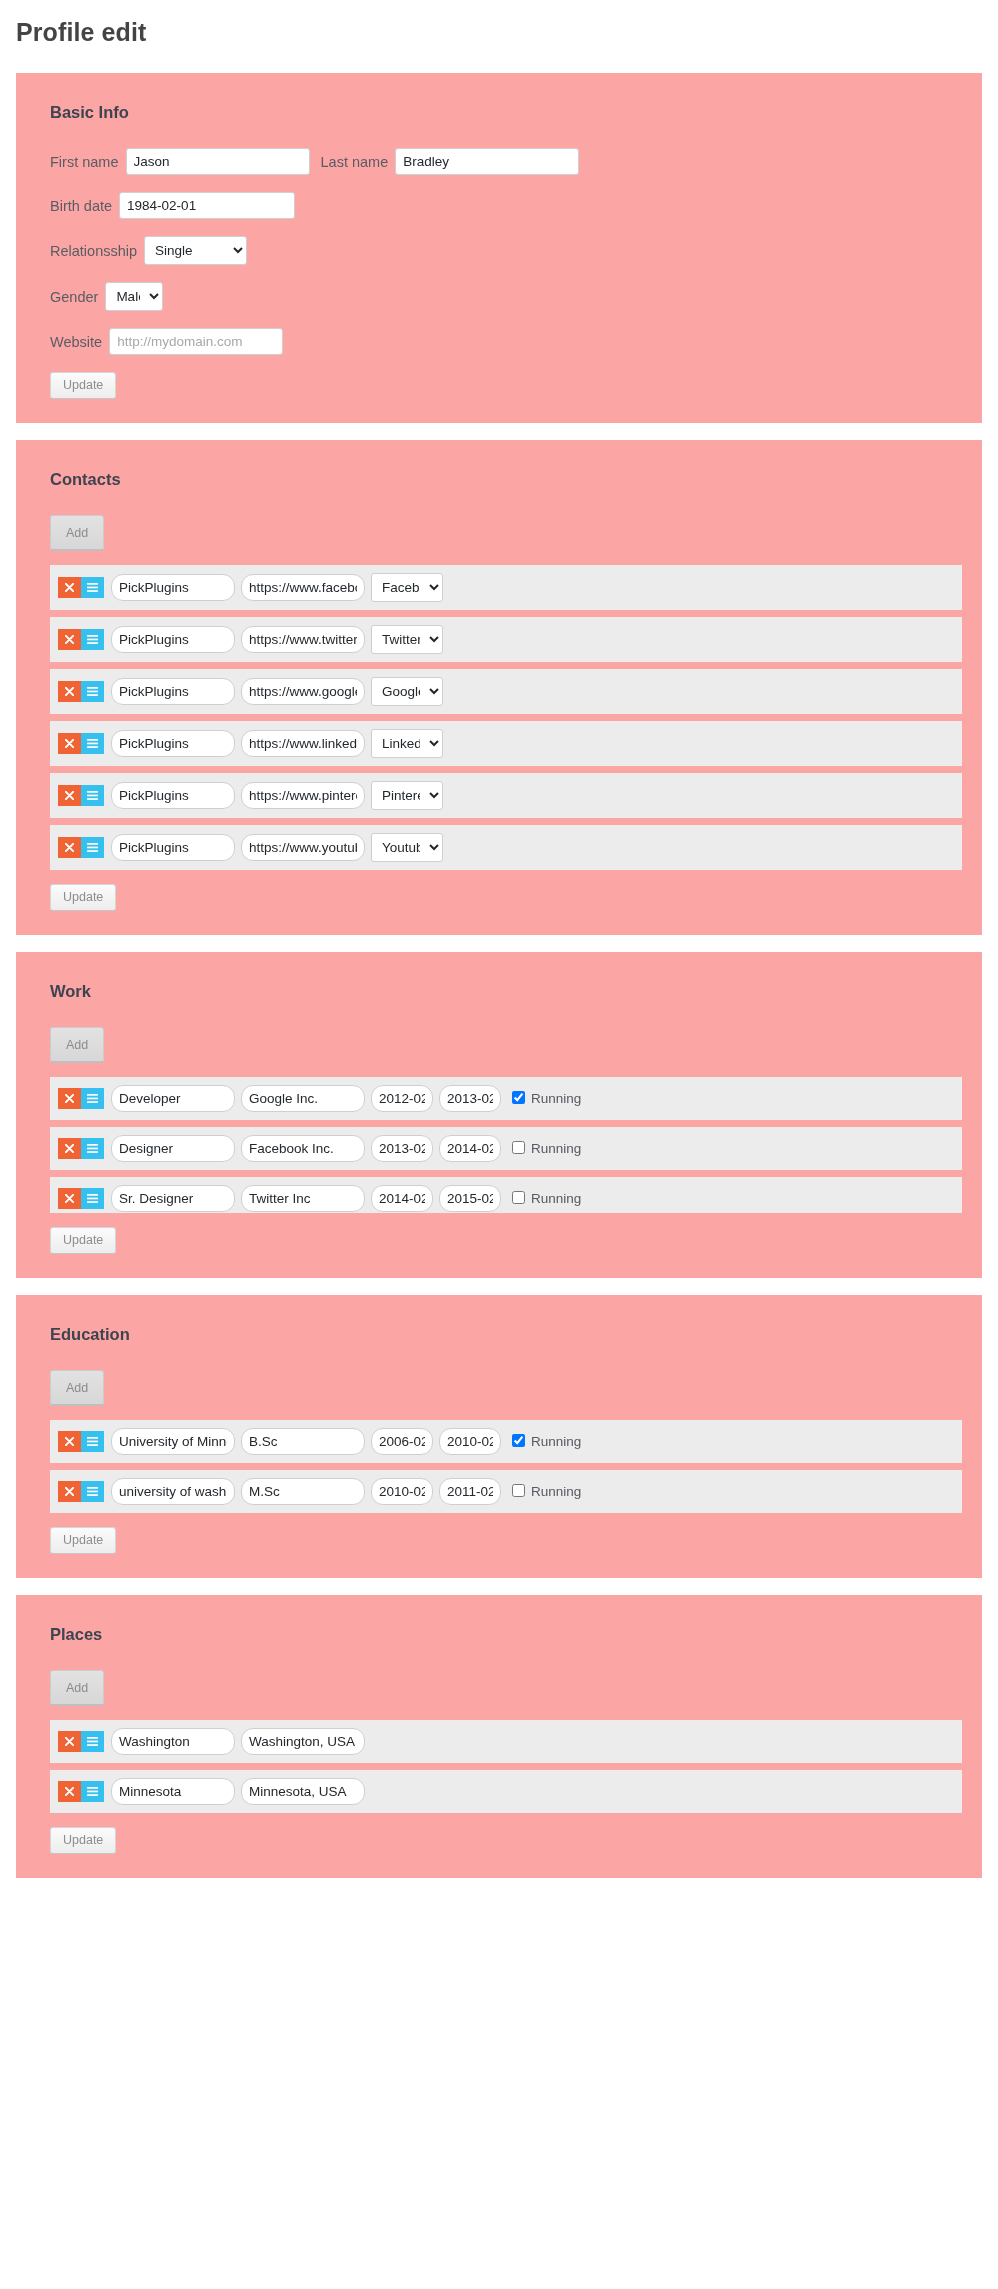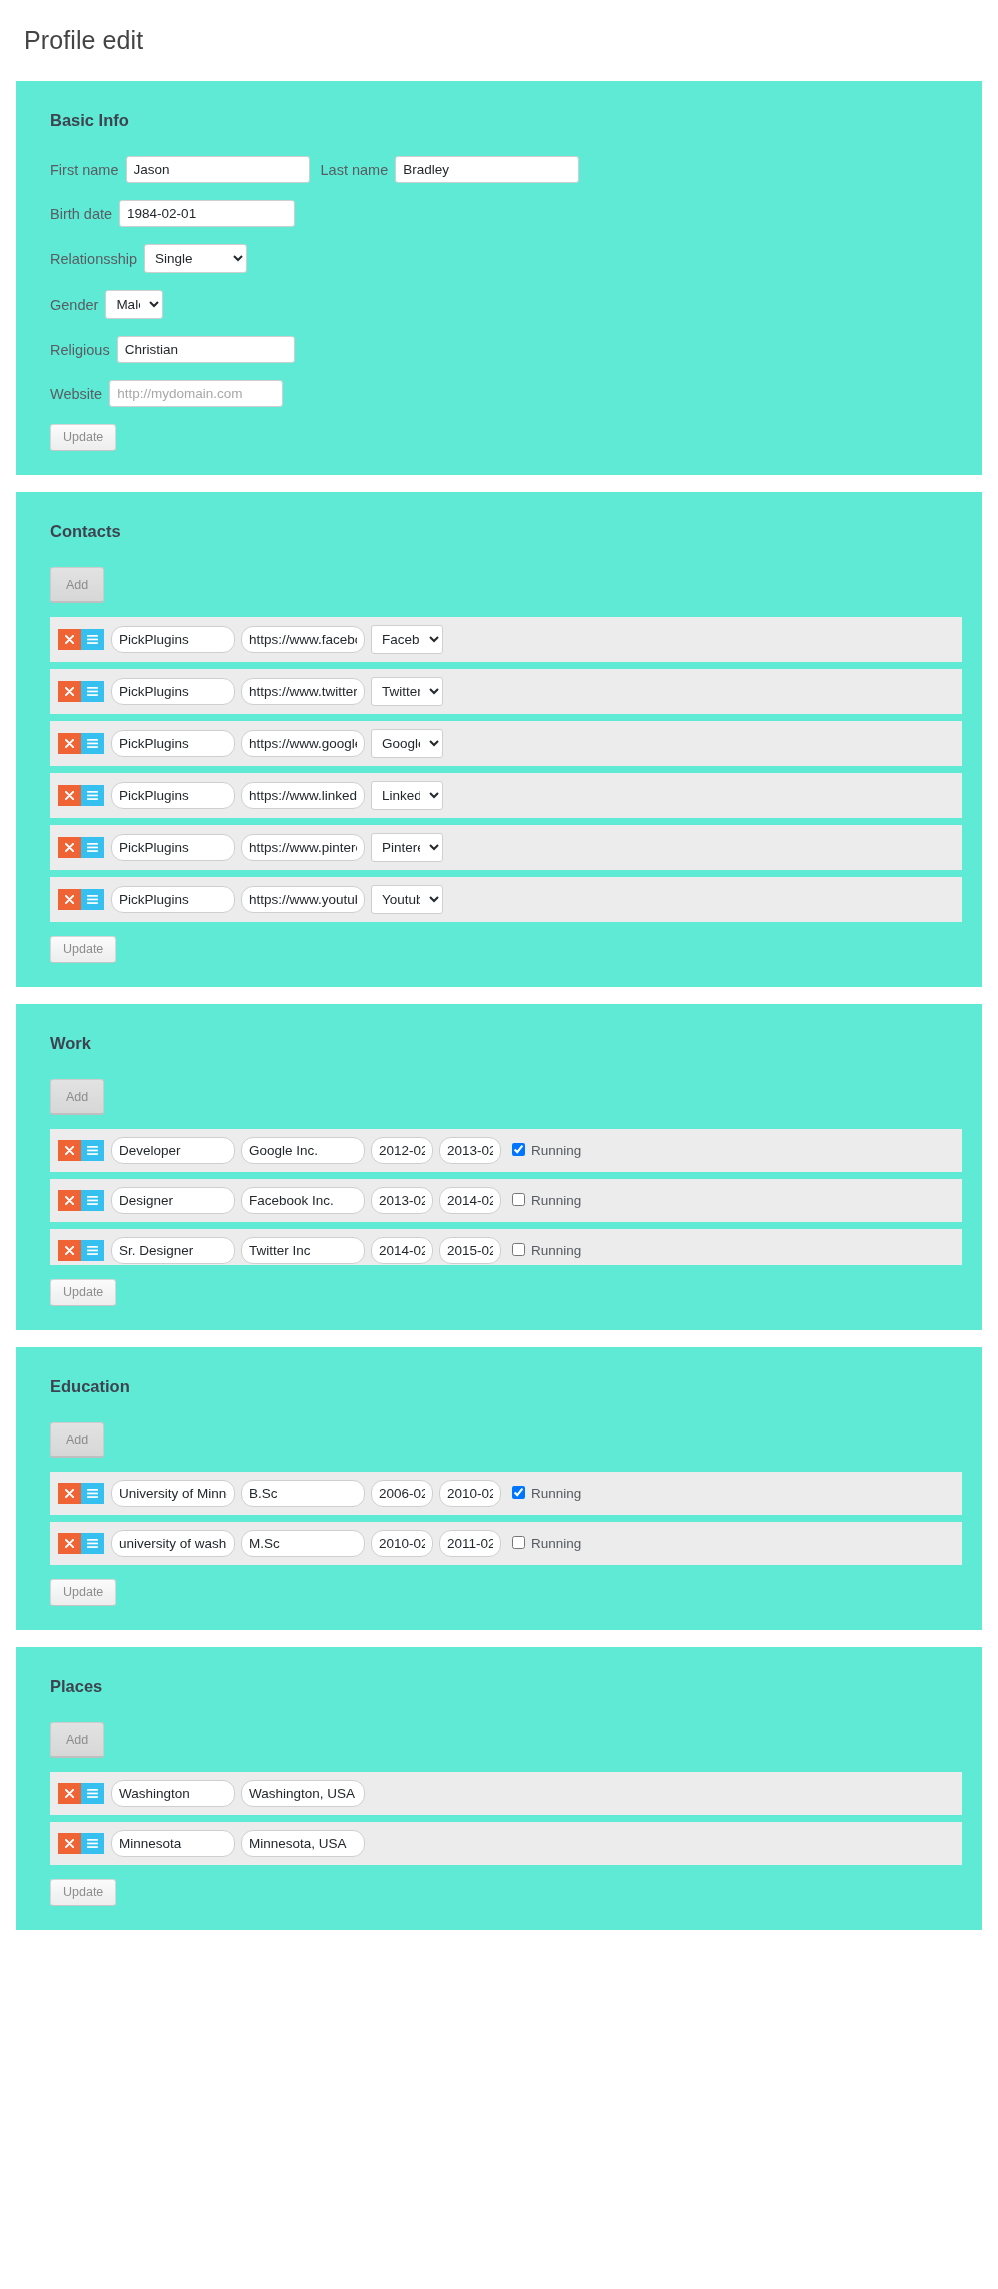--- a/index.html
+++ b/index.html
@@ -7,29 +7,29 @@
     margin: 0; padding: 0;
     background: #ffffff;
     font-family: "Liberation Sans", sans-serif;
   }
   body { width: 998px; }
 
   .page { width: 998px; padding: 0 0 60px 0; }
 
   .page-title {
     font-size: 25px;
-    font-weight: 400;
+    font-weight: 700;
     color: #444444;
-    margin: 8px;
+    margin: 0;
     padding: 18px 8px 0 16px;
     letter-spacing: 0.1px;
   }
 
   .panel {
-    background: #5eead4;
+    background: #fca5a5;
     margin: 17px 16px 0 16px;
     padding: 30px 20px 24px 20px;
   }
   .panel.first { margin-top: 26px; }
 
   .panel-title {
     font-size: 16.5px;
     font-weight: bold;
     color: #3d4450;
     margin: 0 0 26px 0;
@@ -196,24 +196,20 @@
       </select>
     </div>
 
     <div class="form-row">
       <span class="fld-label">Gender</span>
       <select class="sel w-gen">
         <option>Male</option>
       </select>
     </div>
 
-    <div class="form-row">
-      <span class="fld-label">Religious</span>
-      <input class="txt w-relig" type="text" value="Christian" style="">
-    </div>
 
     <div class="form-row">
       <span class="fld-label">Website</span>
       <input class="txt w-site" type="text" placeholder="http://mydomain.com" style="">
     </div>
 
     <div class="btn-update-wrap">
       <button class="btn-grey">Update</button>
     </div>
   </section>

